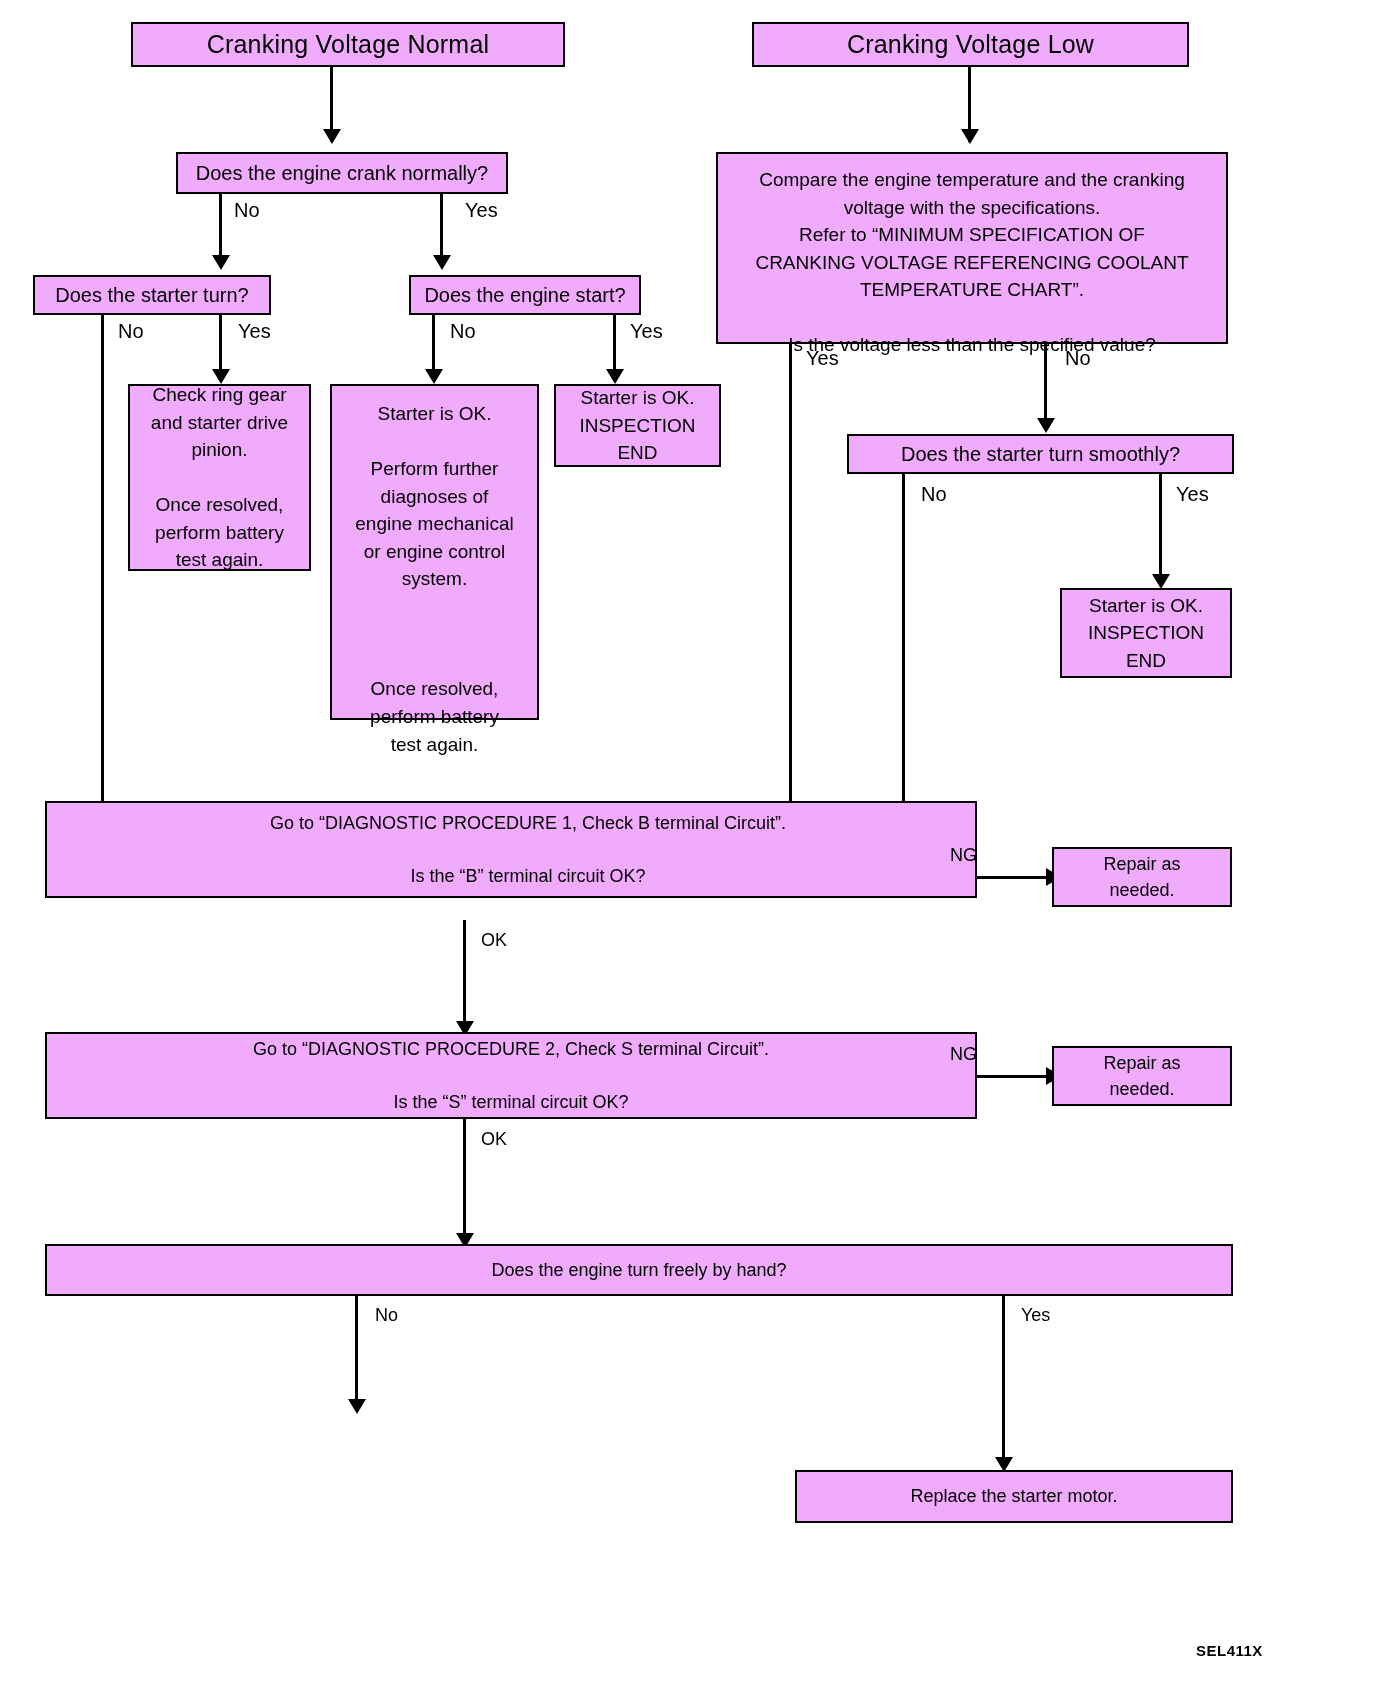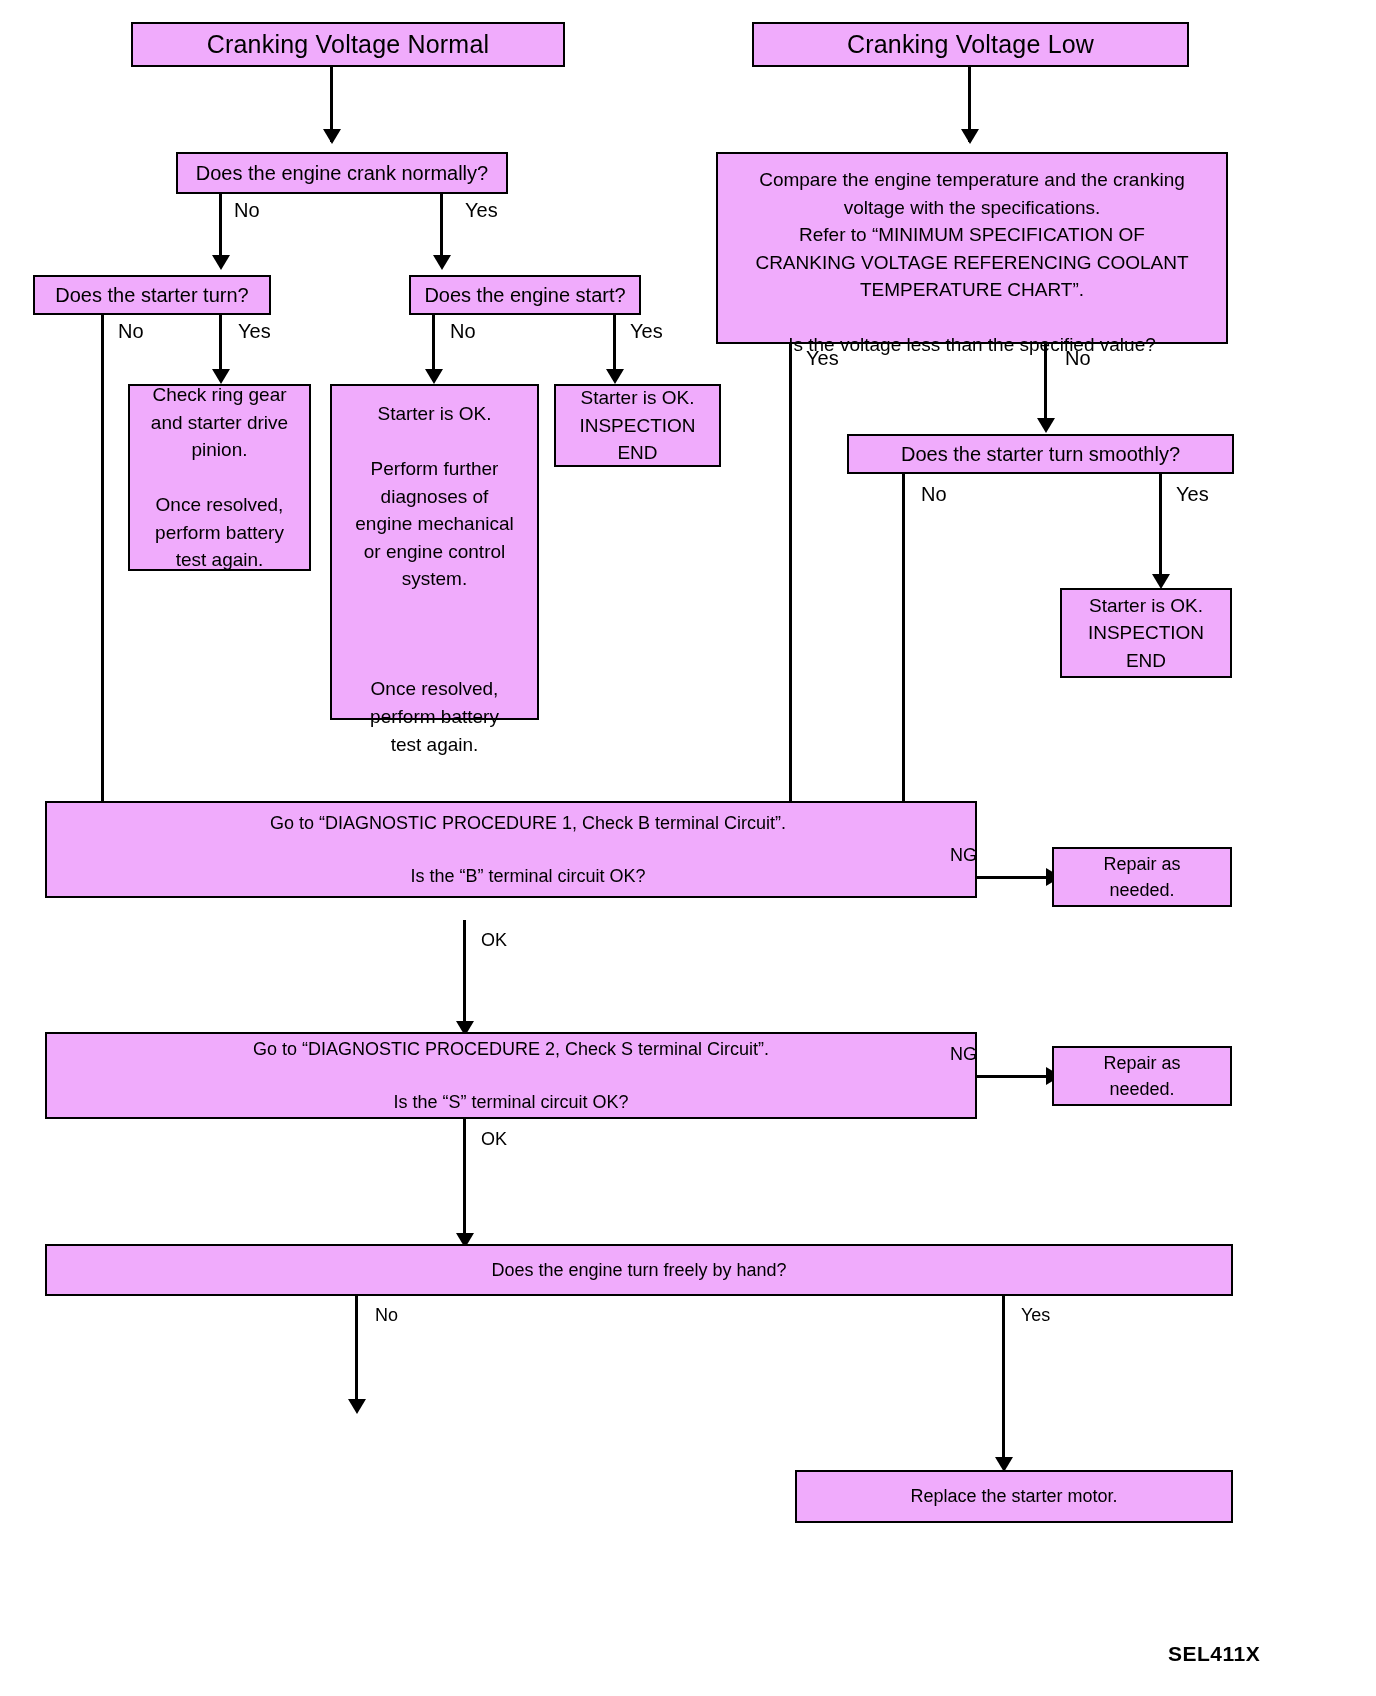--- a/index.html
+++ b/index.html
@@ -68,23 +68,24 @@
     border-left: 15px solid #000000;
   }
   .edge-label {
     position: absolute;
     font-size: 20px;
     white-space: nowrap;
   }
   .edge-label.sm { font-size: 18px; }
   .figref {
     position: absolute;
-    font-size: 21px;
+    font-size: 15px;
     font-weight: bold;
     letter-spacing: 0.5px;
+    margin-left: 28px;
   }
 </style>
 </head>
 <body>
 
 <div id="canvas">
 
   <div class="box title-box" style="left:131px; top:22px; width:434px; height:45px;">Cranking Voltage Normal</div>
 
   <div class="box title-box" style="left:752px; top:22px; width:437px; height:45px;">Cranking Voltage Low</div>

